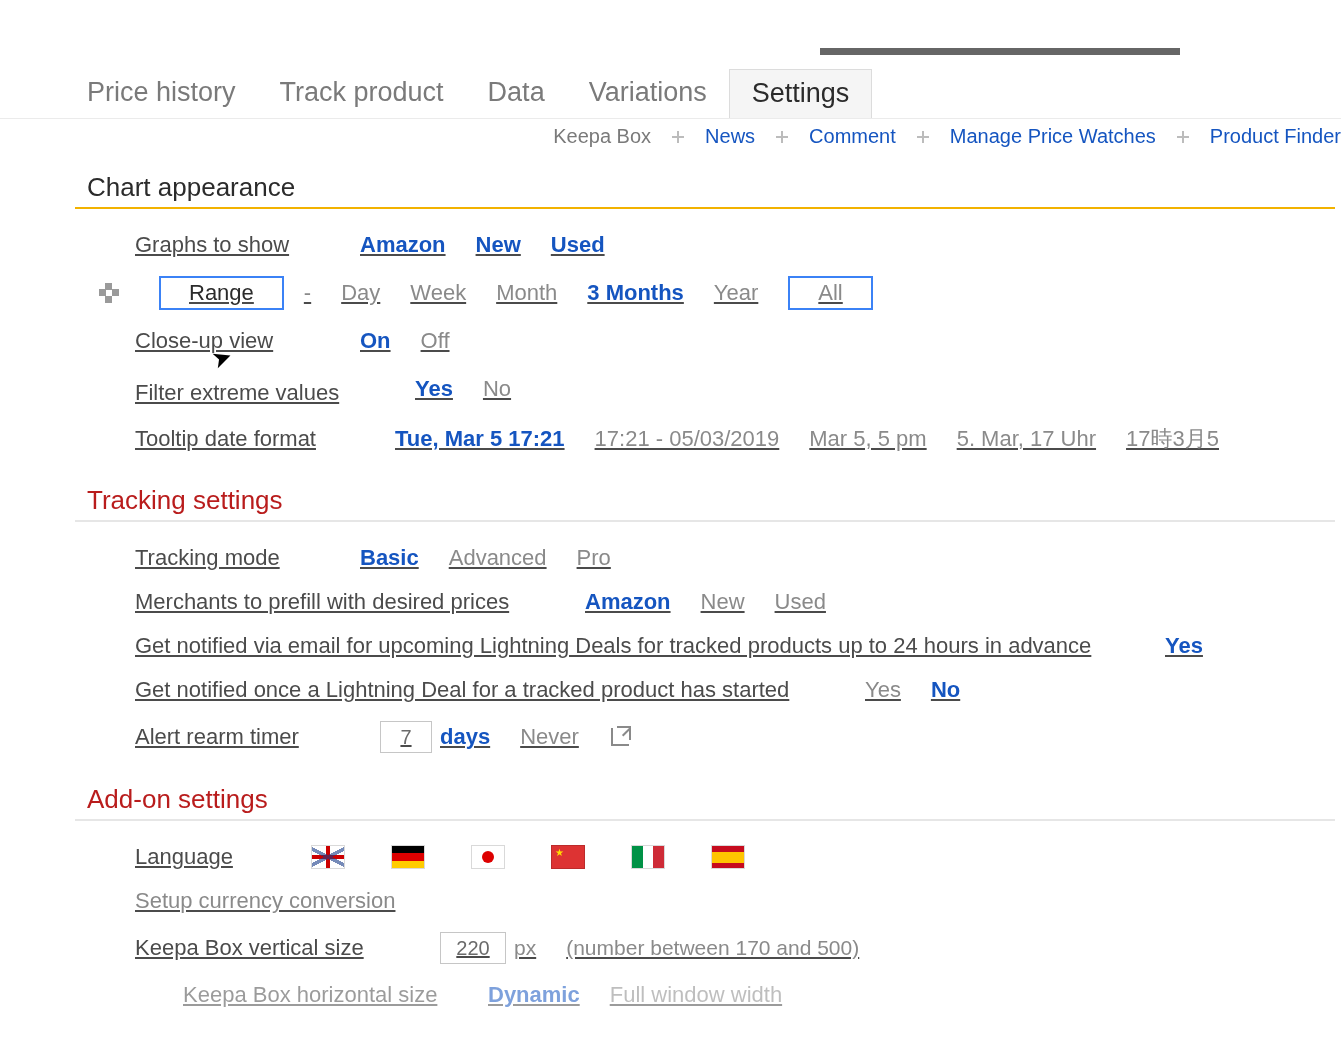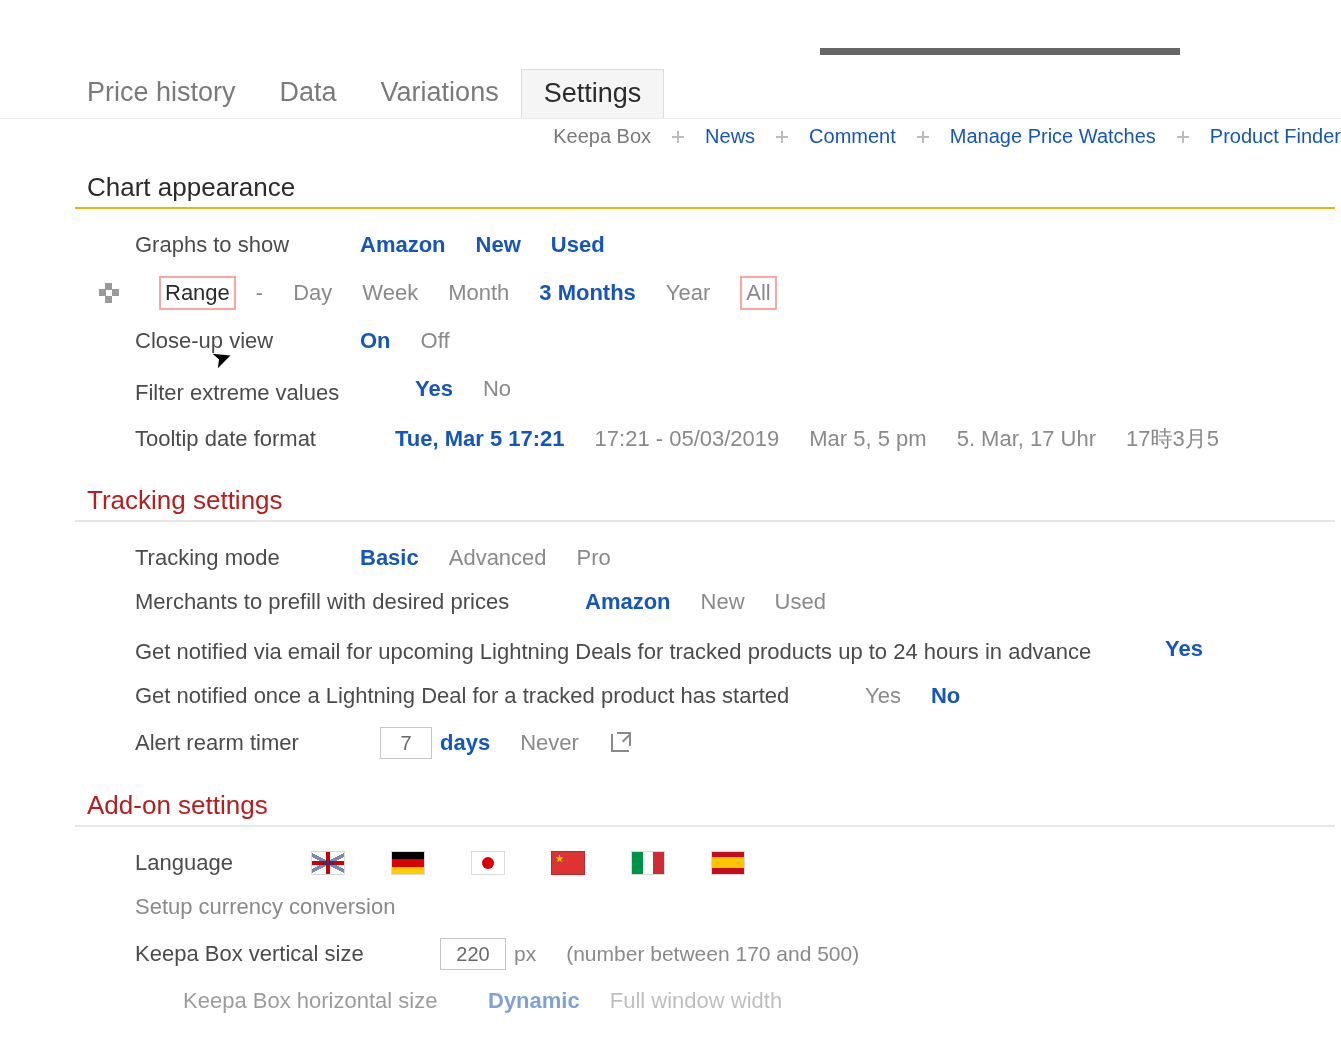--- a/index.html
+++ b/index.html
@@ -84,25 +84,26 @@
   .section.dim .rule { border-top-color: #e6e6e6; }
 
   
   .row {
     display: flex;
     align-items: center;
     gap: 30px;
     font-size: 22px;
     padding: 9px 0 9px 60px;
     color: #4b4b4b;
+    text-decoration: underline;
   }
   .row .label { color: #4b4b4b; min-width: 0; }
   .opt { color: #8a8a8a; cursor: pointer; font-weight: 500; }
   .opt.sel { color: #1555c0; font-weight: 700; }
-  .opt.boxed { border: 2px solid #fca5a5; padding: 2px 4px; }
+  .opt.boxed { border: 2px solid #3b82f6; padding: 2px 28px; }
   .row .help { color: #8a8a8a; font-size: 21px; }
 
   .drag-icon {
     display: inline-flex;
     width: 20px; height: 20px;
     position: relative;
     margin-left: -36px;
     margin-right: 10px;
   }
   .drag-icon span {
@@ -200,20 +201,21 @@
   .content-wrap { position: relative; }
 </style>
 </head>
 <body>
 
 <div class="content-wrap">
   <div class="top-dark-stub"></div>
 
   <div class="tabbar">
     <div class="tab">Price history</div>
+    <div class="tab">Track product</div>
     <div class="tab">Data</div>
     <div class="tab">Variations</div>
     <div class="tab active">Settings</div>
   </div>
 
   <div class="sublinks">
     <span class="plain">Keepa Box</span>
     <span class="plus-sep"></span>
     <span class="lnk">News</span>
     <span class="plus-sep"></span>
@@ -287,21 +289,21 @@
 
 
     <div class="row">
       <span class="label" style="min-width:420px;">Merchants to prefill with desired prices</span>
       <span class="opt sel">Amazon</span>
       <span class="opt">New</span>
       <span class="opt">Used</span>
     </div>
 
     <div class="row">
-      <span class="label" style="min-width:1000px;margin-top:6px;">Get notified via email for upcoming Lightning Deals for tracked products up to 24 hours in advance</span>
+      <span class="label" style="min-width:1000px;">Get notified via email for upcoming Lightning Deals for tracked products up to 24 hours in advance</span>
       <span class="opt sel">Yes</span>
     </div>
 
     <div class="row">
       <span class="label" style="min-width:700px;">Get notified once a Lightning Deal for a tracked product has started</span>
       <span class="opt">Yes</span>
       <span class="opt sel">No</span>
     </div>
 
     <div class="row">

